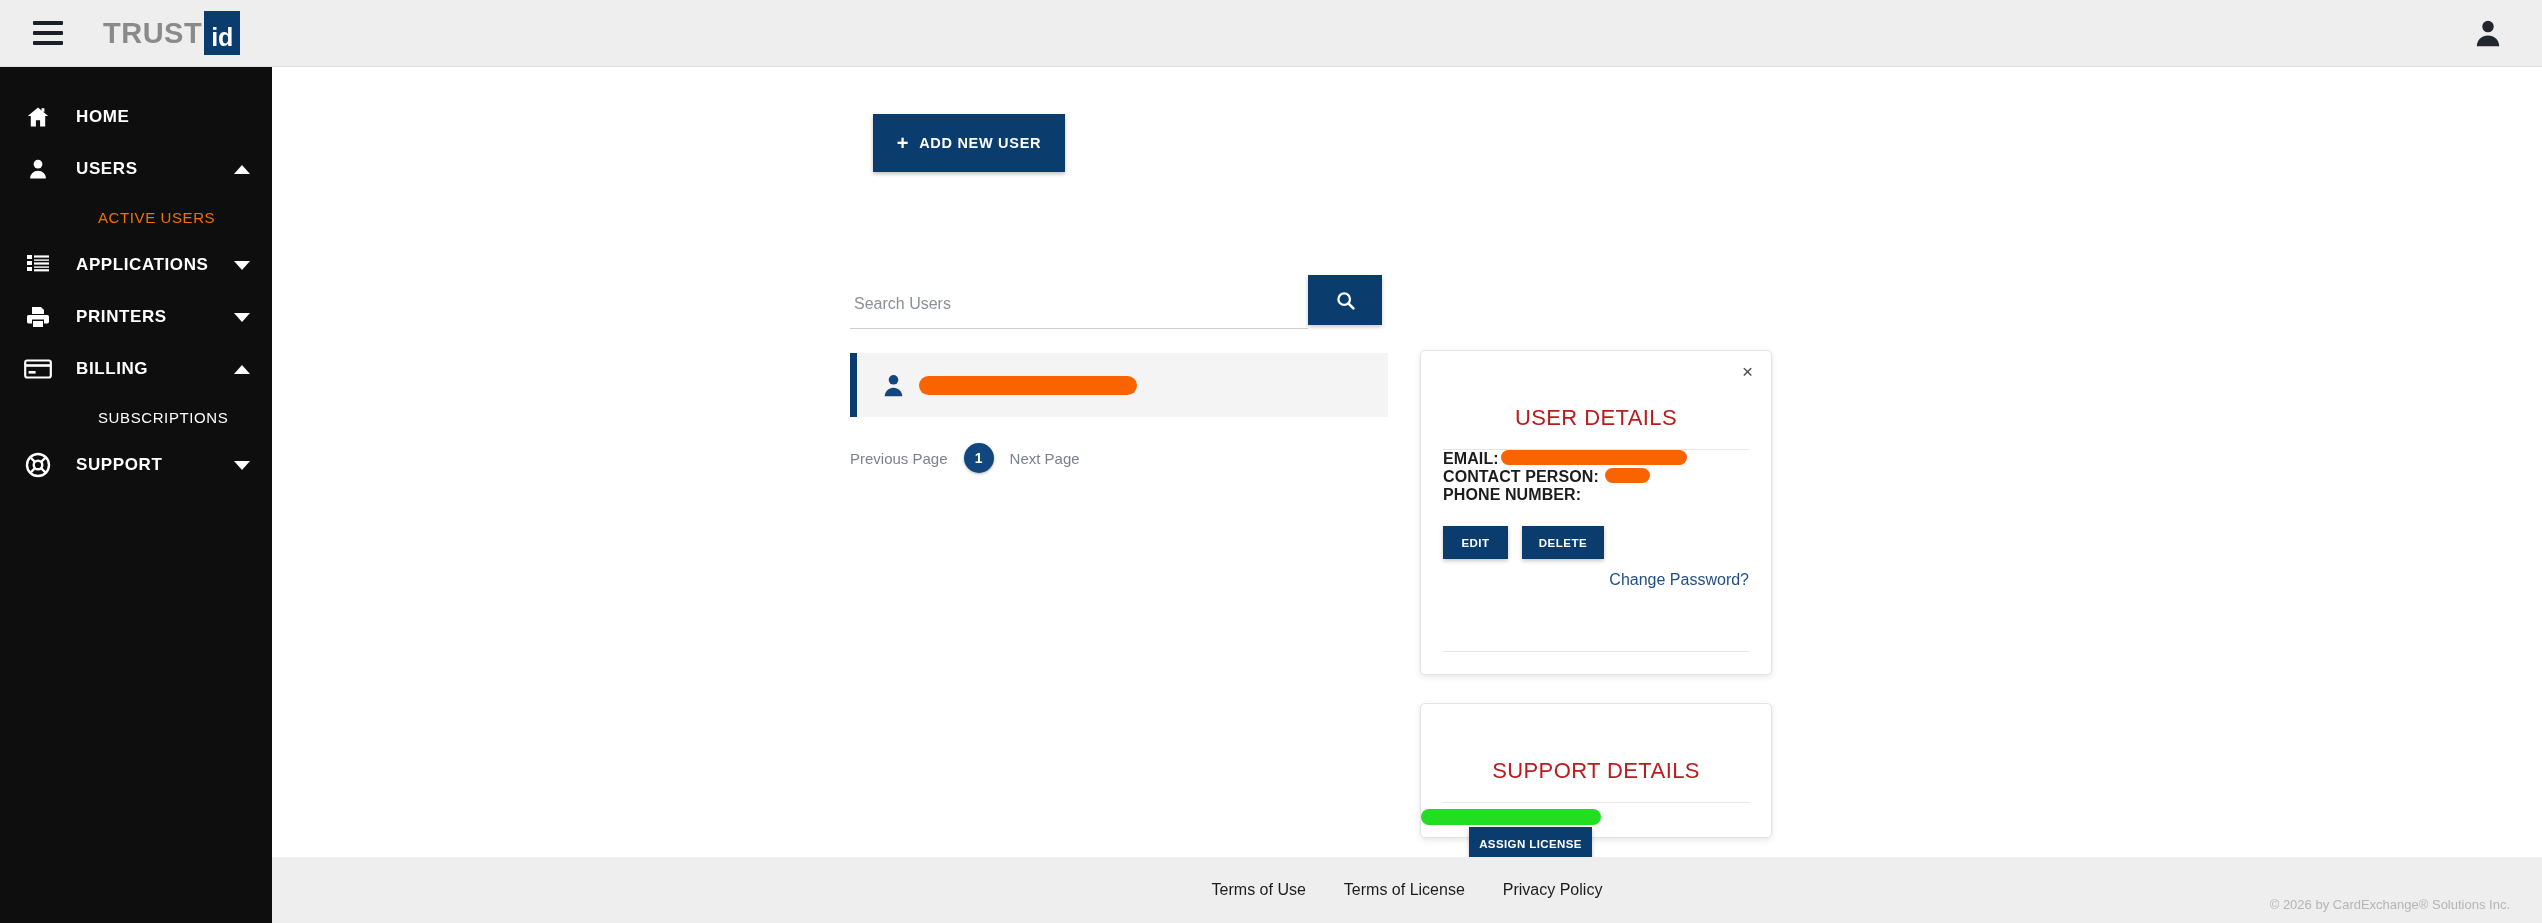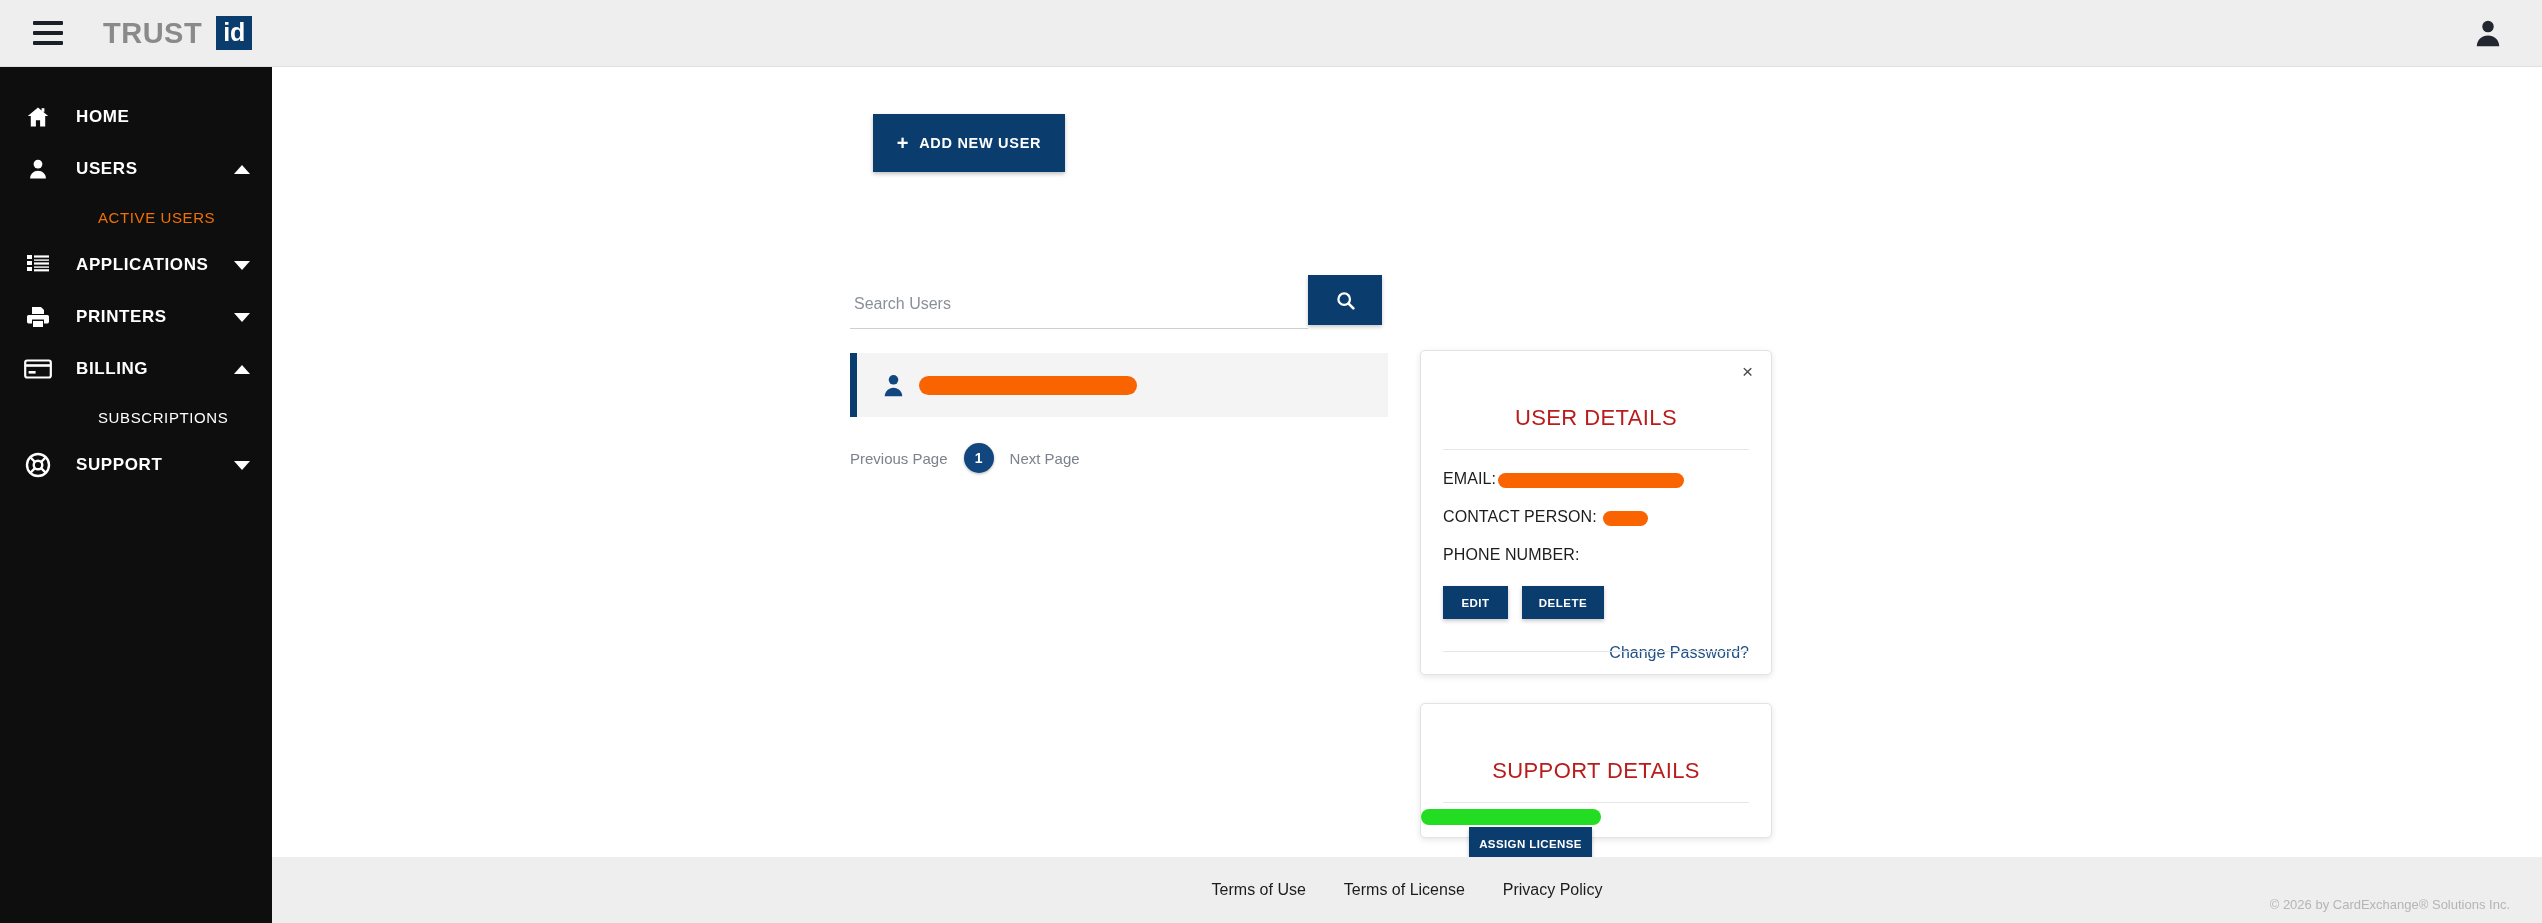--- a/index.html
+++ b/index.html
@@ -38,22 +38,22 @@
     justify-content: center;
   }
   .logo-trust {
     font-size: 29px; font-weight: bold; letter-spacing: 0.5px;
     color: #8a8a8a; font-family: "Liberation Sans", sans-serif;
   }
   .logo-id {
     background: #0a3d6e;
     color: #ffffff;
     font-size: 25px; font-weight: bold;
-    padding: 1px 5px 3px 5px;
-    margin-left: 14px;
+    padding: 11px 5px 3px 5px;
+    margin-left: 2px;
     line-height: 1.05;
     border: 2px solid #0a3d6e;
     font-family: "Liberation Sans", sans-serif;
   }
   .topbar-right {
     margin-left: auto; margin-right: 38px;
     display: flex; align-items: center;
   }
   .avatar-icon { width: 32px; height: 32px; display:block; }
 
@@ -236,23 +236,22 @@
   }
   .panel-divider {
     height: 1px; background: #e6e6e6;
     margin-top: 18px;
   }
   .panel-divider-bottom {
     height: 1px; background: #e6e6e6;
     position: absolute; left: 22px; right: 22px; bottom: 22px;
   }
   .field {
-    margin-top: 20px;
-    font-size: 16px; font-weight: normal; color: #1c1c1c;
-    display: flex; align-items: flex-end;
+    font-size: 16px; font-weight: bold; color: #1c1c1c;
+    display: flex; align-items: flex-start;
     letter-spacing: 0.1px;
   }
   .field .redact { margin-left: 2px; }
   .field-email-redact    { width: 186px; height: 15px; }
   .field-contact-redact  { width: 45px;  height: 15px; margin-left: 6px !important; }
 
   .panel-buttons {
     margin-top: 22px;
     display: flex; gap: 14px;
   }
@@ -261,21 +260,21 @@
     border: none; cursor: pointer;
     font-family: "Liberation Sans", sans-serif;
     font-size: 11.5px; font-weight: bold; letter-spacing: 0.5px;
     padding: 0;
     height: 33px; width: 65px;
     display: flex; align-items: center; justify-content: center;
     box-shadow: 0 2px 4px rgba(0,0,0,0.22);
   }
   .panel-btn.wide { width: 82px; }
   .change-pass {
-    margin-top: 25px;
+    margin-top: 12px;
     text-align: right;
     color: #1f4f85;
     font-size: 16px;
     cursor: pointer;
   }
   .assign-btn {
     margin-top: 24px;
     background: #0a3d6e; color: #ffffff; border: none; cursor: pointer;
     font-family: "Liberation Sans", sans-serif;
     font-size: 11.5px; font-weight: bold; letter-spacing: 0.4px;

